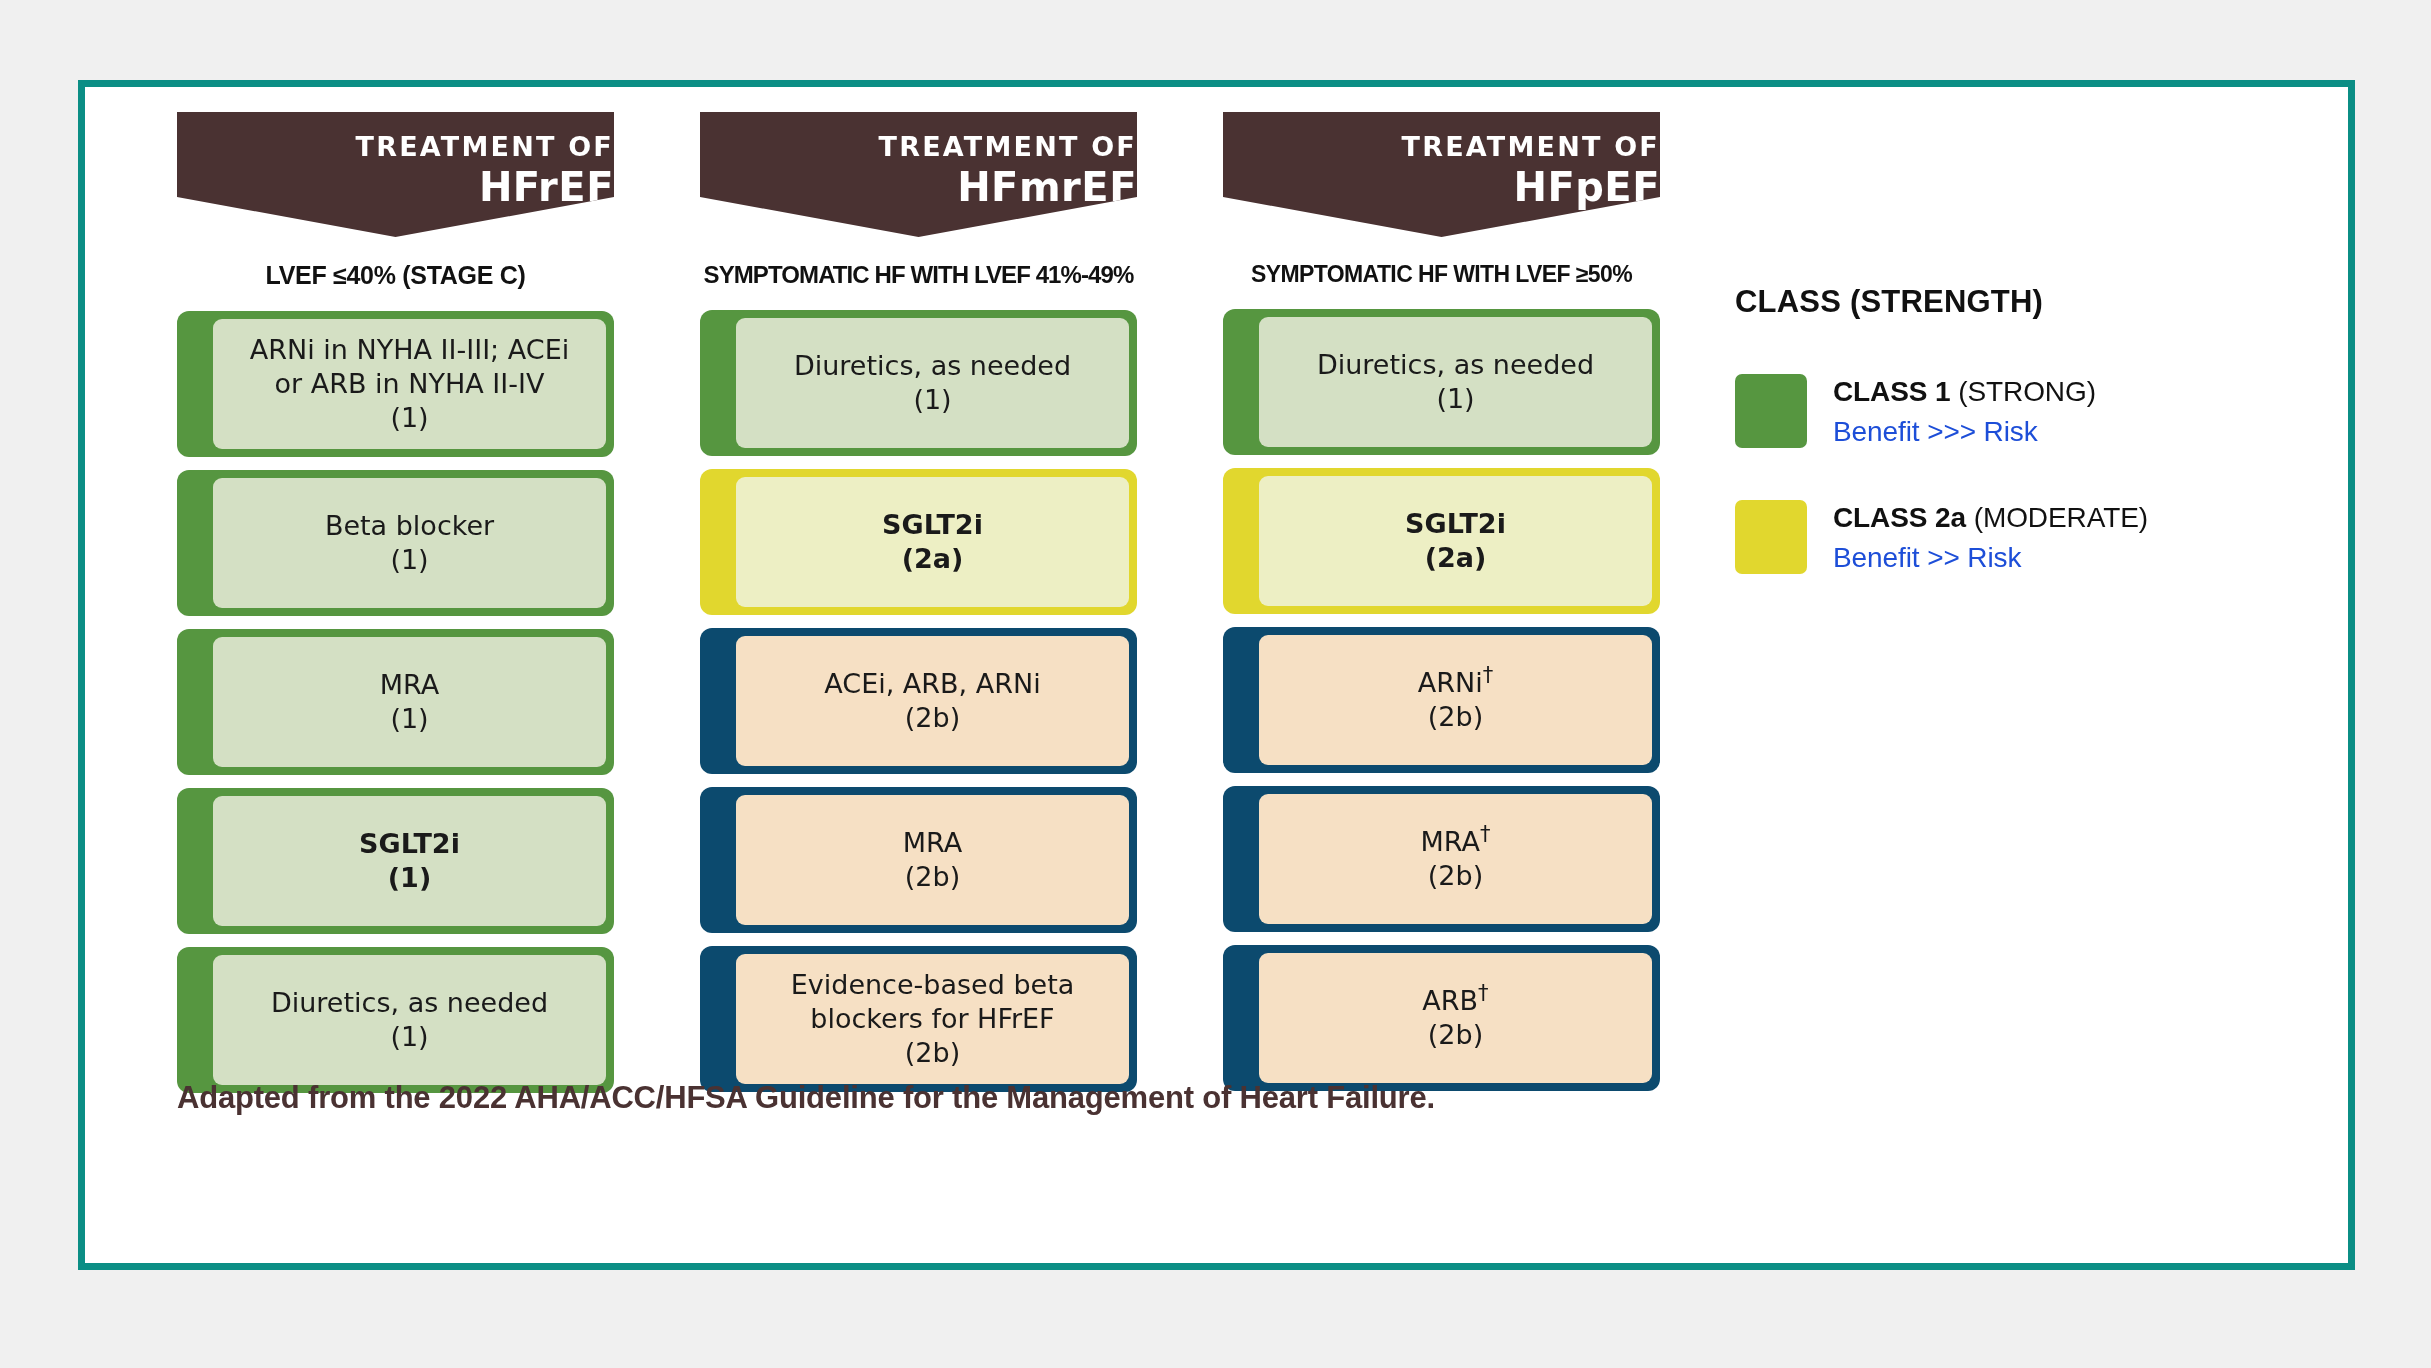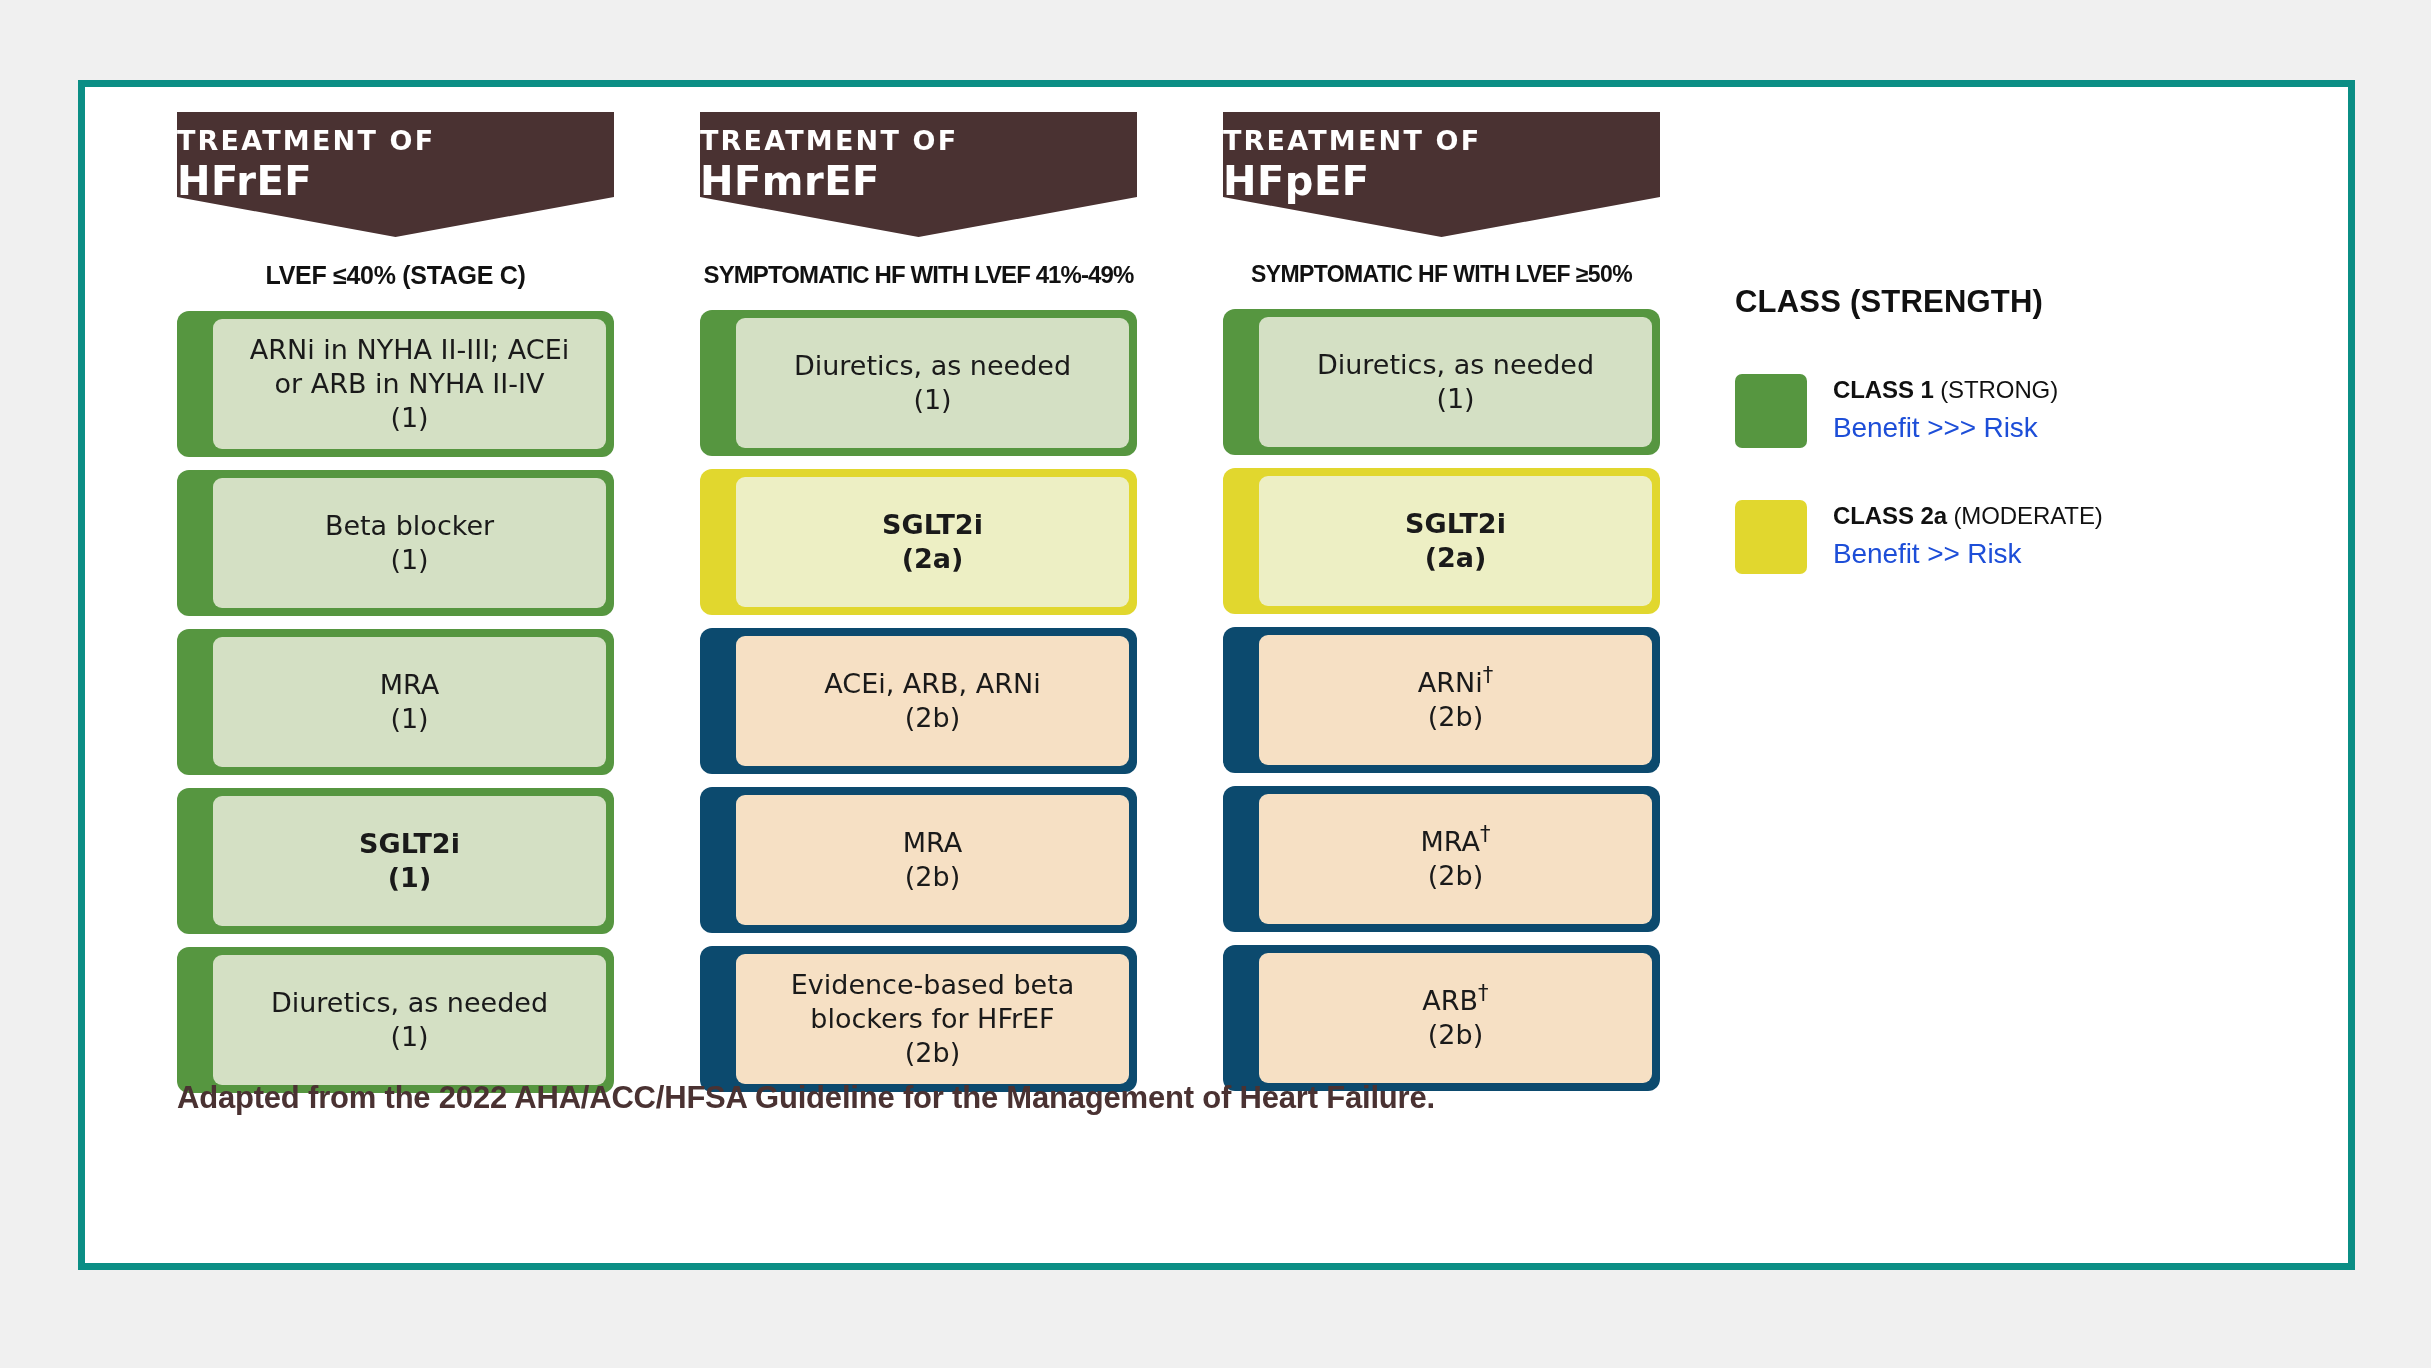--- a/index.html
+++ b/index.html
@@ -41,23 +41,23 @@
   .col-1 { left: 615px; }
   .col-2 { left: 1138px; }
 
   
   .banner {
     position: relative;
     width: 437px;
     height: 125px;
     background: #4a3232;
     color: #ffffff;
-    text-align: left;
+    text-align: right;
     box-sizing: border-box;
-    padding-top: 14px;
+    padding-top: 20px;
     -webkit-clip-path: polygon(0 0, 100% 0, 100% 68%, 50% 100%, 0 68%);
     clip-path: polygon(0 0, 100% 0, 100% 68%, 50% 100%, 0 68%);
   }
   .banner-sub {
     font-family: "DejaVu Sans", sans-serif;
     font-size: 27px;
     font-weight: 700;
     letter-spacing: 2.2px;
     line-height: 1.12;
   }
@@ -153,21 +153,21 @@
     border-radius: 7px;
     flex: 0 0 auto;
     margin-right: 26px;
   }
   .sw-1  { background: #569640; }
   .sw-2a { background: #e1d72e; }
   .sw-2b { background: #db9430; }
   .legend-text { padding-top: 2px; }
   .legend-label {
     font-family: "Liberation Sans", sans-serif;
-    font-size: 24px;
+    font-size: 28px;
     color: #111111;
     letter-spacing: -0.1px;
     white-space: nowrap;
   }
   .legend-label b { font-weight: 700; }
   .legend-desc {
     font-family: "Liberation Sans", sans-serif;
     font-size: 28px;
     color: #1d4ed8;
     margin-top: 8px;

